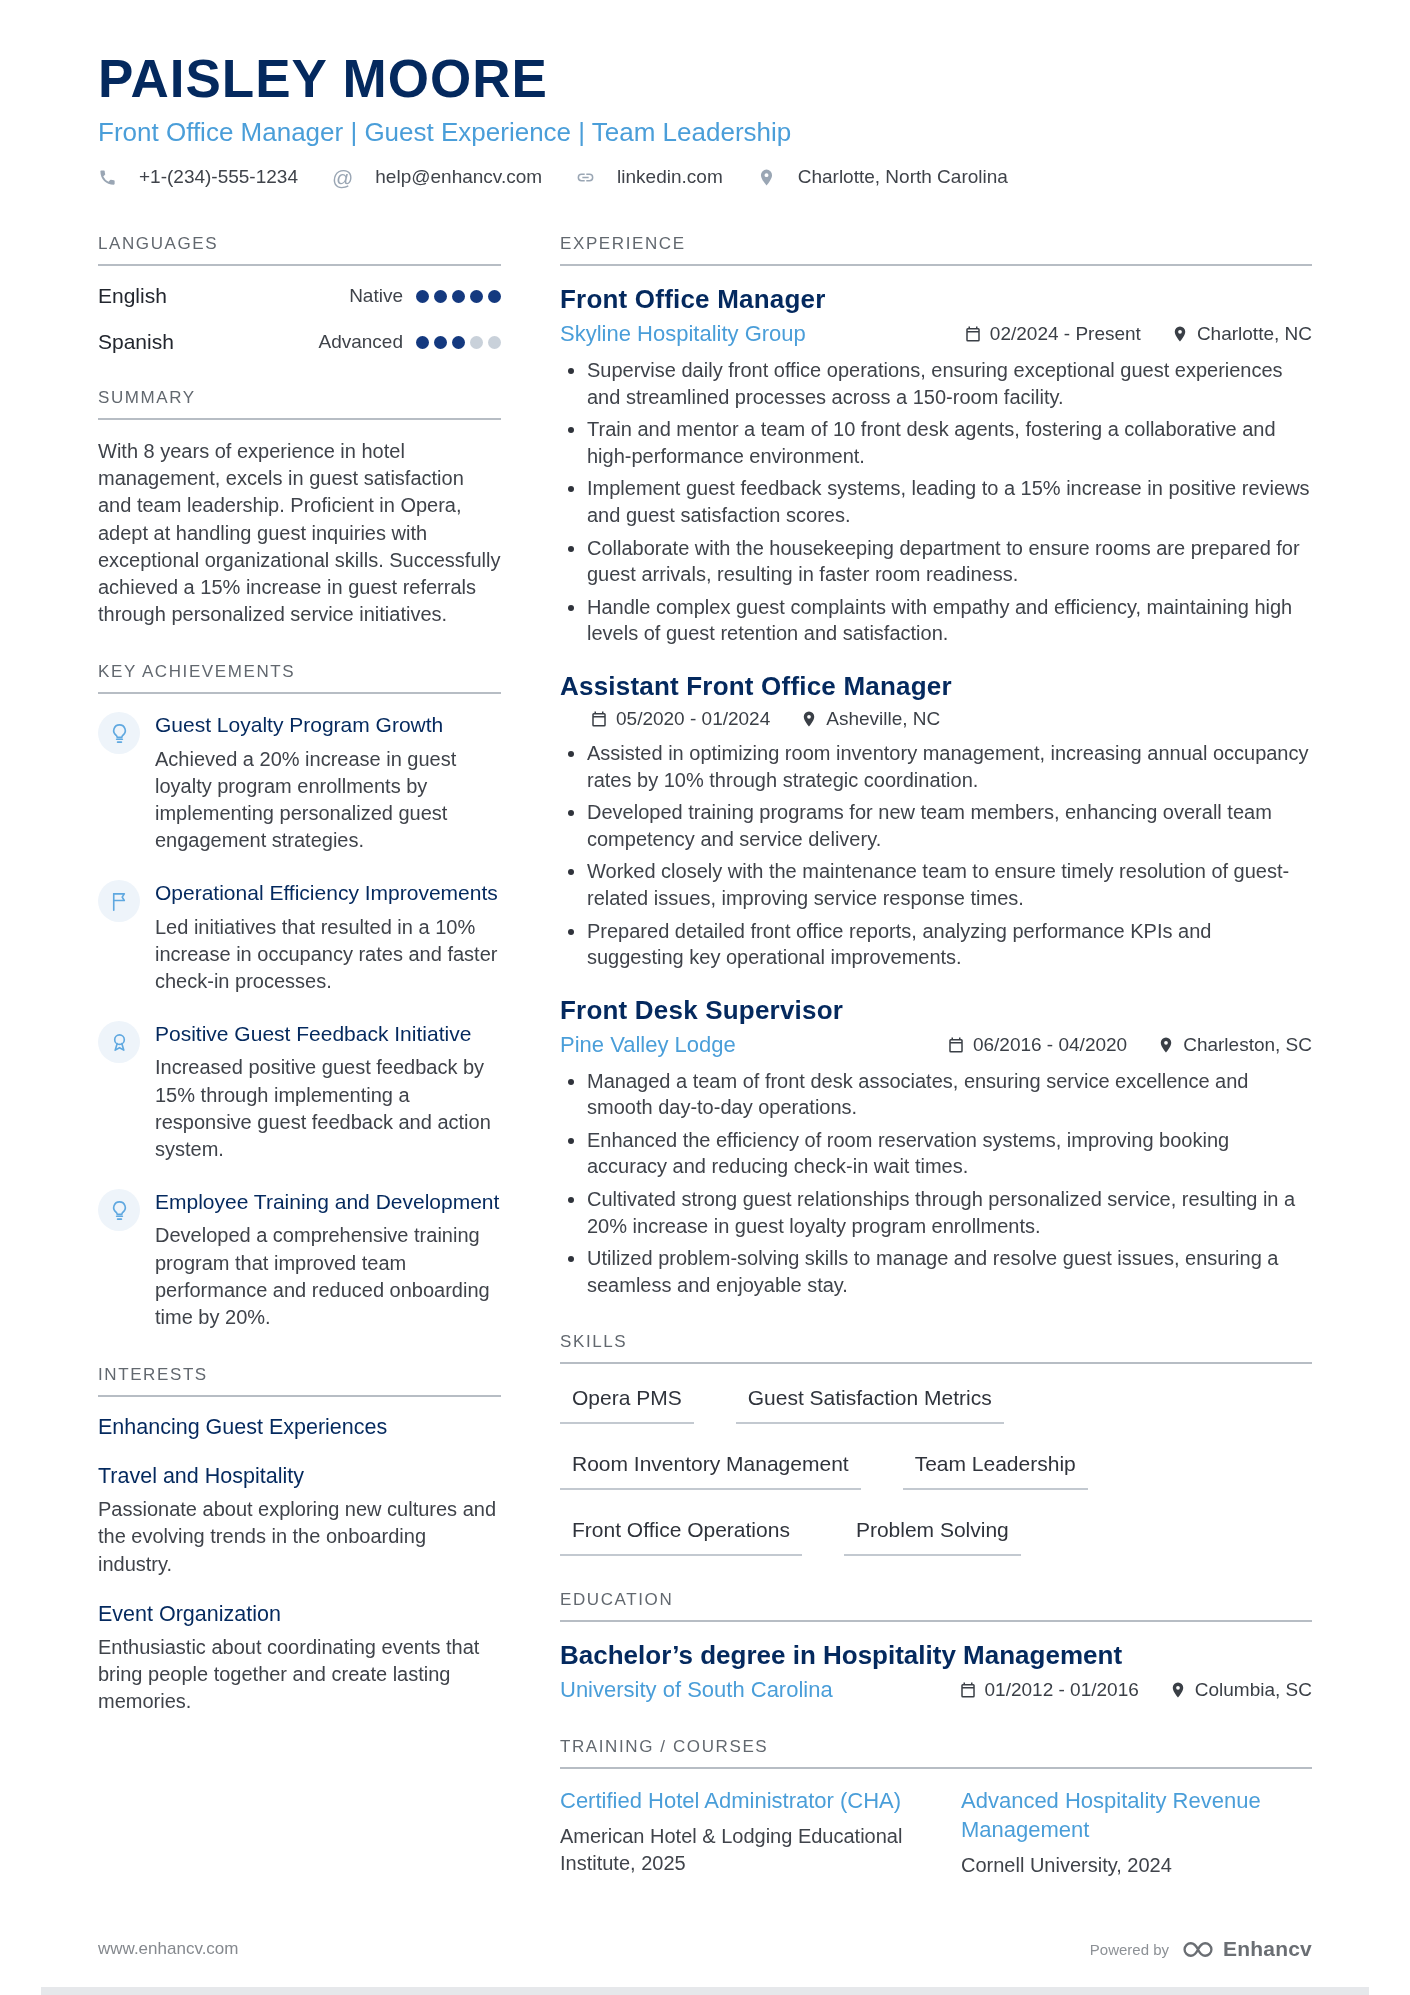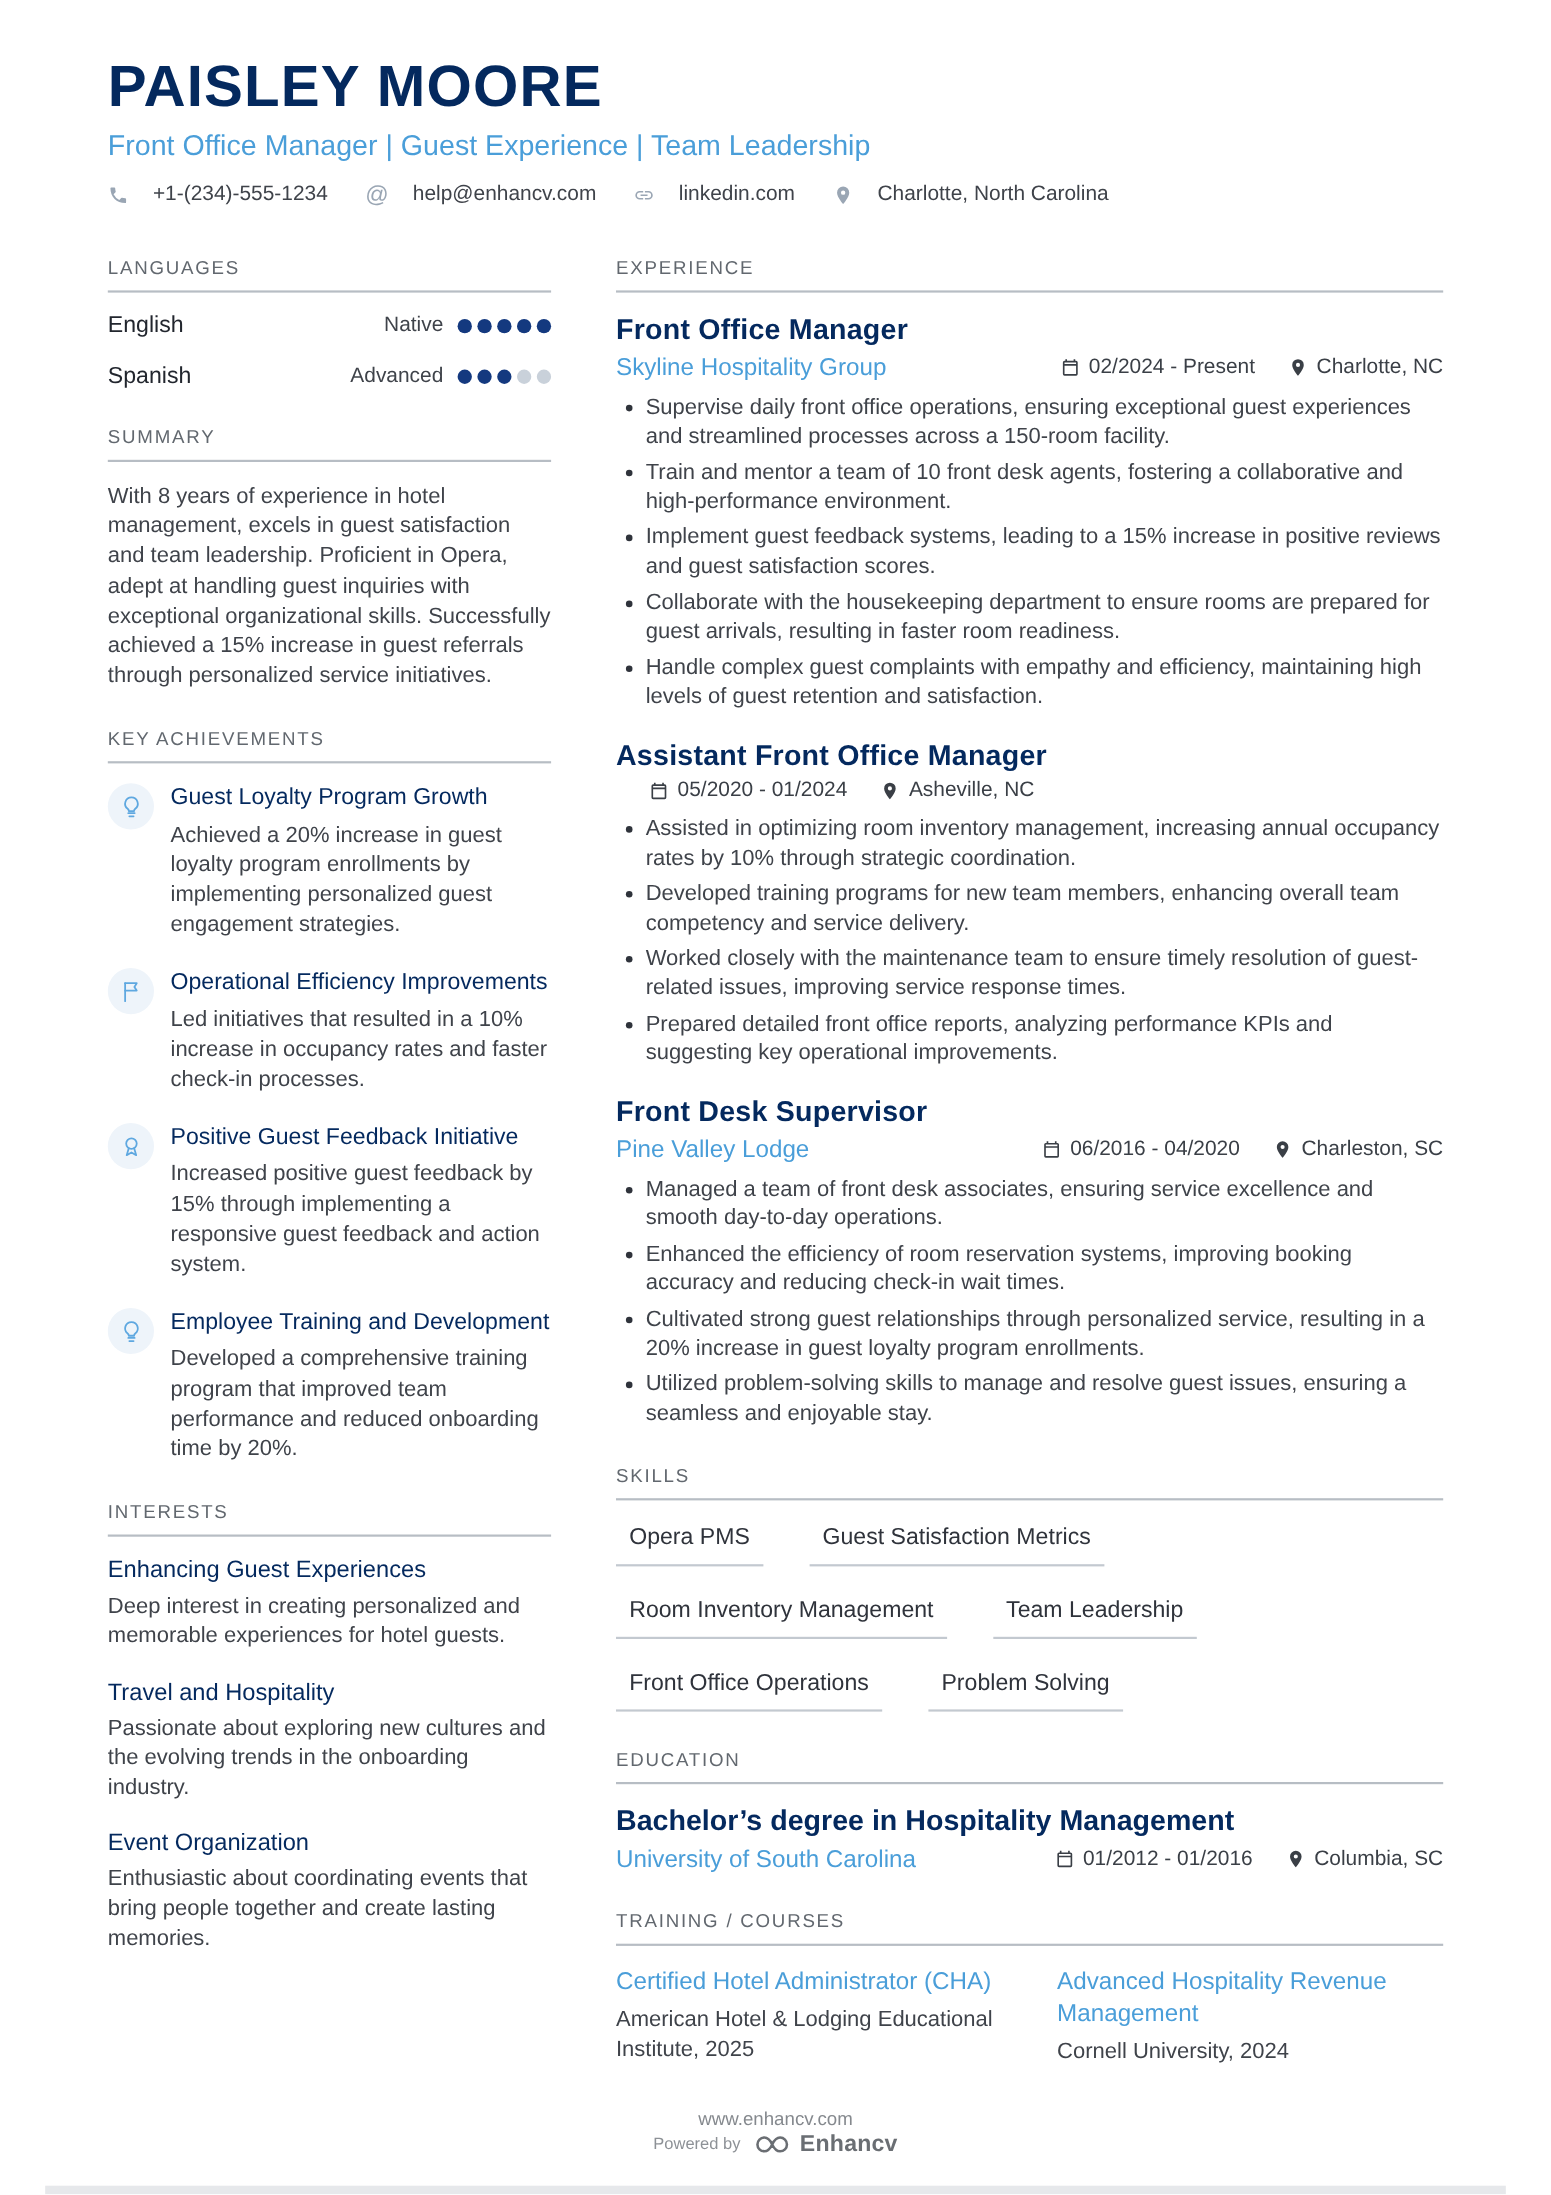--- a/index.html
+++ b/index.html
@@ -72,21 +72,21 @@
 
   
   .edu-title { font-size:26px; font-weight:600; color:var(--navy,#04295e); }
 
   
   .courses { display:flex; gap:50px; }
   .course { flex:1; min-width:0; }
   .course-title { font-size:22px; font-weight:500; line-height:1.3; color:var(--accent,#4a9ed9); margin-bottom:7px; }
 
   
-  .footer { position:absolute; left:57px; right:57px; bottom:34px; display:flex; justify-content:space-between; align-items:center;flex-direction:column; }
+  .footer { position:absolute; left:57px; right:57px; bottom:34px; display:flex; justify-content:space-between; align-items:center; }
   .site { font-size:17px; color:#85898e; }
   .powered { display:flex; align-items:center; gap:12px; }
   .powered-label { font-size:15px; color:#8d9196; }
   .brand { display:inline-flex; align-items:center; gap:8px; font-size:21px; font-weight:600; color:#6a6e73; letter-spacing:.2px; }
   .brand svg { width:34px; height:19px; display:block; color:#6a6e73; }
 
   .page-edge { position:absolute; left:0; right:0; bottom:0; height:8px; background:#e6e8eb; }
 </style>
 </head>
 <body>
@@ -214,21 +214,20 @@
               <div class="body-text">Developed a comprehensive training program that improved team performance and reduced onboarding time by 20%.</div>
             </div>
           </div>
         </section>
 
         <section class="section">
           <div class="sec-heading">INTERESTS</div>
 
           <div class="interest">
             <div class="int-title">Enhancing Guest Experiences</div>
-            <div class="body-text">Deep interest in creating personalized and memorable experiences for hotel guests.</div>
           </div>
           <div class="interest">
             <div class="int-title">Travel and Hospitality</div>
             <div class="body-text">Passionate about exploring new cultures and the evolving trends in the onboarding industry.</div>
           </div>
           <div class="interest">
             <div class="int-title">Event Organization</div>
             <div class="body-text">Enthusiastic about coordinating events that bring people together and create lasting memories.</div>
           </div>
         </section>

